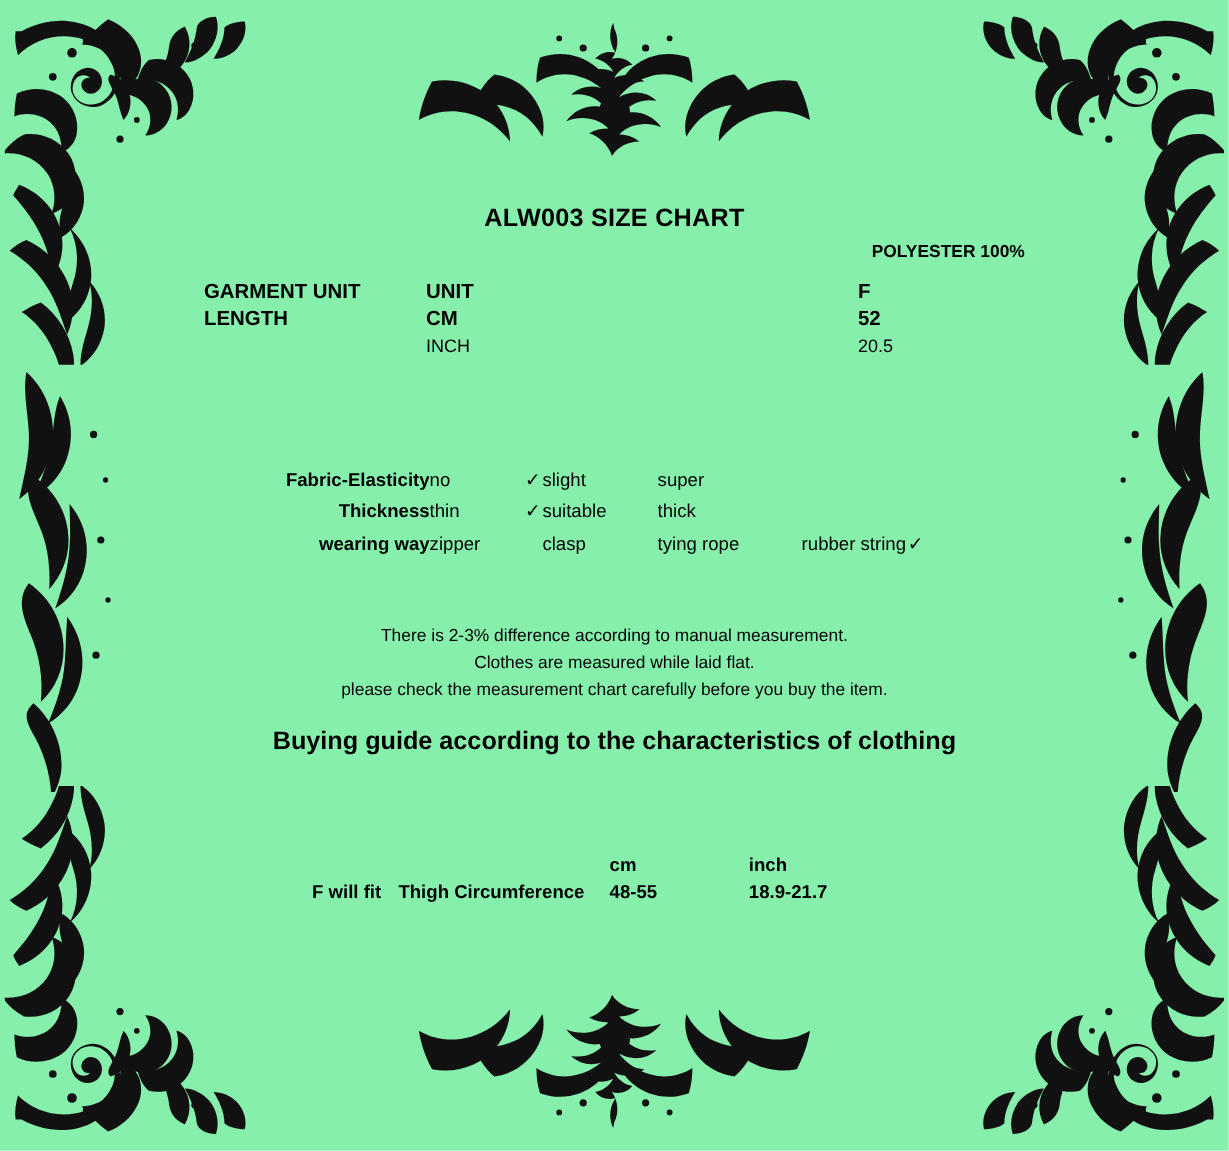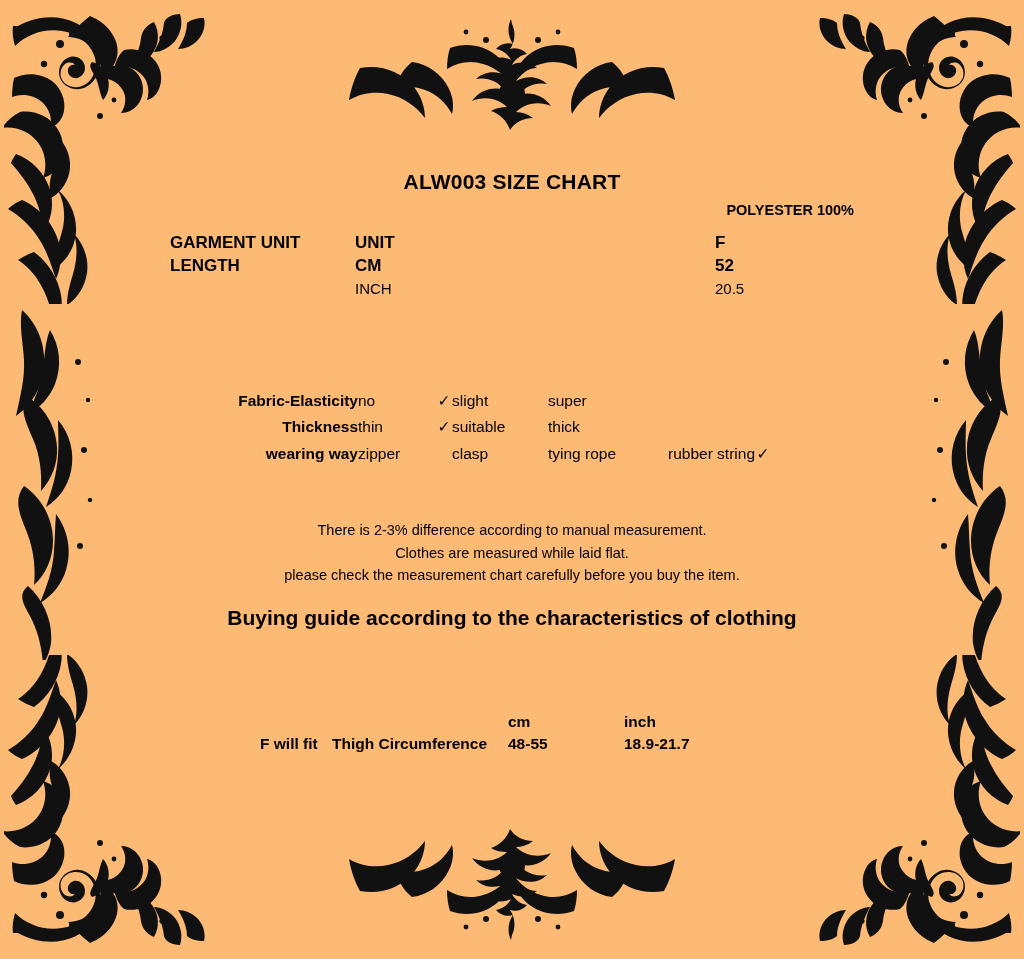--- a/index.html
+++ b/index.html
@@ -9,21 +9,21 @@
   }
   body {
     font-family: "Liberation Sans", sans-serif;
     color: #000000;
   }
   #page {
     position: relative;
     width: 1024px;
     height: 959px;
     overflow: hidden;
-    background: #fdba74;
+    background: #86efac;
   }
   
   .border-layer {
     position: absolute;
     inset: 0;
     pointer-events: none;
   }
   .corner {
     position: absolute;
     width: 300px;

